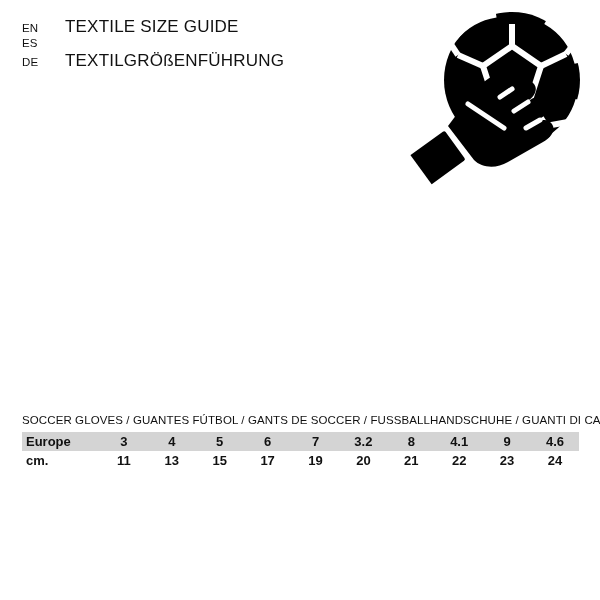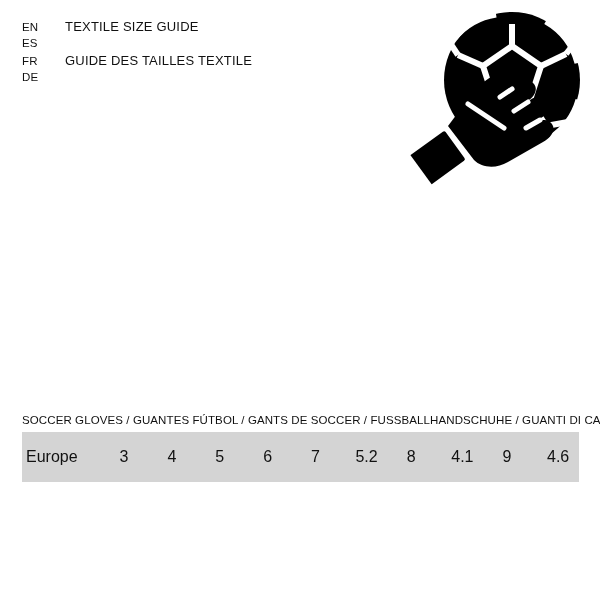--- a/index.html
+++ b/index.html
@@ -36,21 +36,21 @@
     white-space: nowrap;
   }
   .legend-code {
     width: 43px;
     flex: 0 0 43px;
     font-size: 11.5px;
     letter-spacing: 0.2px;
     color: #111111;
   }
   .legend-label {
-    font-size: 13px;
+    font-size: 17px;
     letter-spacing: 0.2px;
     color: #111111;
   }
 
   
   .illustration {
     position: absolute;
     top: 8px;
     right: 14px;
     width: 190px;
@@ -71,26 +71,27 @@
     color: #111111;
     padding-bottom: 6px;
     white-space: nowrap;
   }
   table.size-table {
     border-collapse: collapse;
     width: 557px;
     table-layout: fixed;
   }
   table.size-table td {
-    font-size: 16px;
+    font-size: 13px;
     color: #111111;
     height: 18px;
-    padding: 16px;
+    padding: 2px;
     text-align: center;
     vertical-align: middle;
+    font-weight: bold;
   }
   table.size-table tr.row-shaded td {
     background: #d4d4d4;
   }
   table.size-table td.rowhead {
     text-align: left;
     padding-left: 4px;
     width: 78px;
   }
   table.size-table tr.row-plain td {
@@ -104,25 +105,22 @@
 
   <div class="legend">
     <div class="legend-row">
       <span class="legend-code">EN</span>
       <span class="legend-label">TEXTILE SIZE GUIDE</span>
     </div>
     <div class="legend-row">
       <span class="legend-code">ES</span>
     </div>
     <div class="legend-row">
-      <span class="legend-code">FR</span>
-      <span class="legend-label">GUIDE DES TAILLES TEXTILE</span>
-    </div>
-    <div class="legend-row">
       <span class="legend-code">DE</span>
+      <span class="legend-label">TEXTILGRÖßENFÜHRUNG</span>
     </div>
   </div>
 
   <div class="illustration">
     <svg width="190" height="190" viewBox="0 0 190 190" xmlns="http://www.w3.org/2000/svg" aria-hidden="true">
       <g fill="#000000">
 
         <circle cx="116" cy="72" r="68"></circle>
 
         <g fill="none" stroke="#ffffff" stroke-width="7">
@@ -185,23 +183,36 @@
     <div class="table-title">SOCCER GLOVES / GUANTES FÚTBOL / GANTS DE SOCCER / FUSSBALLHANDSCHUHE / GUANTI DI CALCIO</div>
     <table class="size-table">
       <tbody>
         <tr class="row-shaded">
           <td class="rowhead">Europe</td>
           <td>3</td>
           <td>4</td>
           <td>5</td>
           <td>6</td>
           <td>7</td>
-          <td>5.2</td>
+          <td>3.2</td>
           <td>8</td>
           <td>4.1</td>
           <td>9</td>
           <td>4.6</td>
         </tr>
+        <tr class="row-plain">
+          <td class="rowhead">cm.</td>
+          <td>11</td>
+          <td>13</td>
+          <td>15</td>
+          <td>17</td>
+          <td>19</td>
+          <td>20</td>
+          <td>21</td>
+          <td>22</td>
+          <td>23</td>
+          <td>24</td>
+        </tr>
       </tbody>
     </table>
   </div>
 
 </div>
 
 </body></html>

